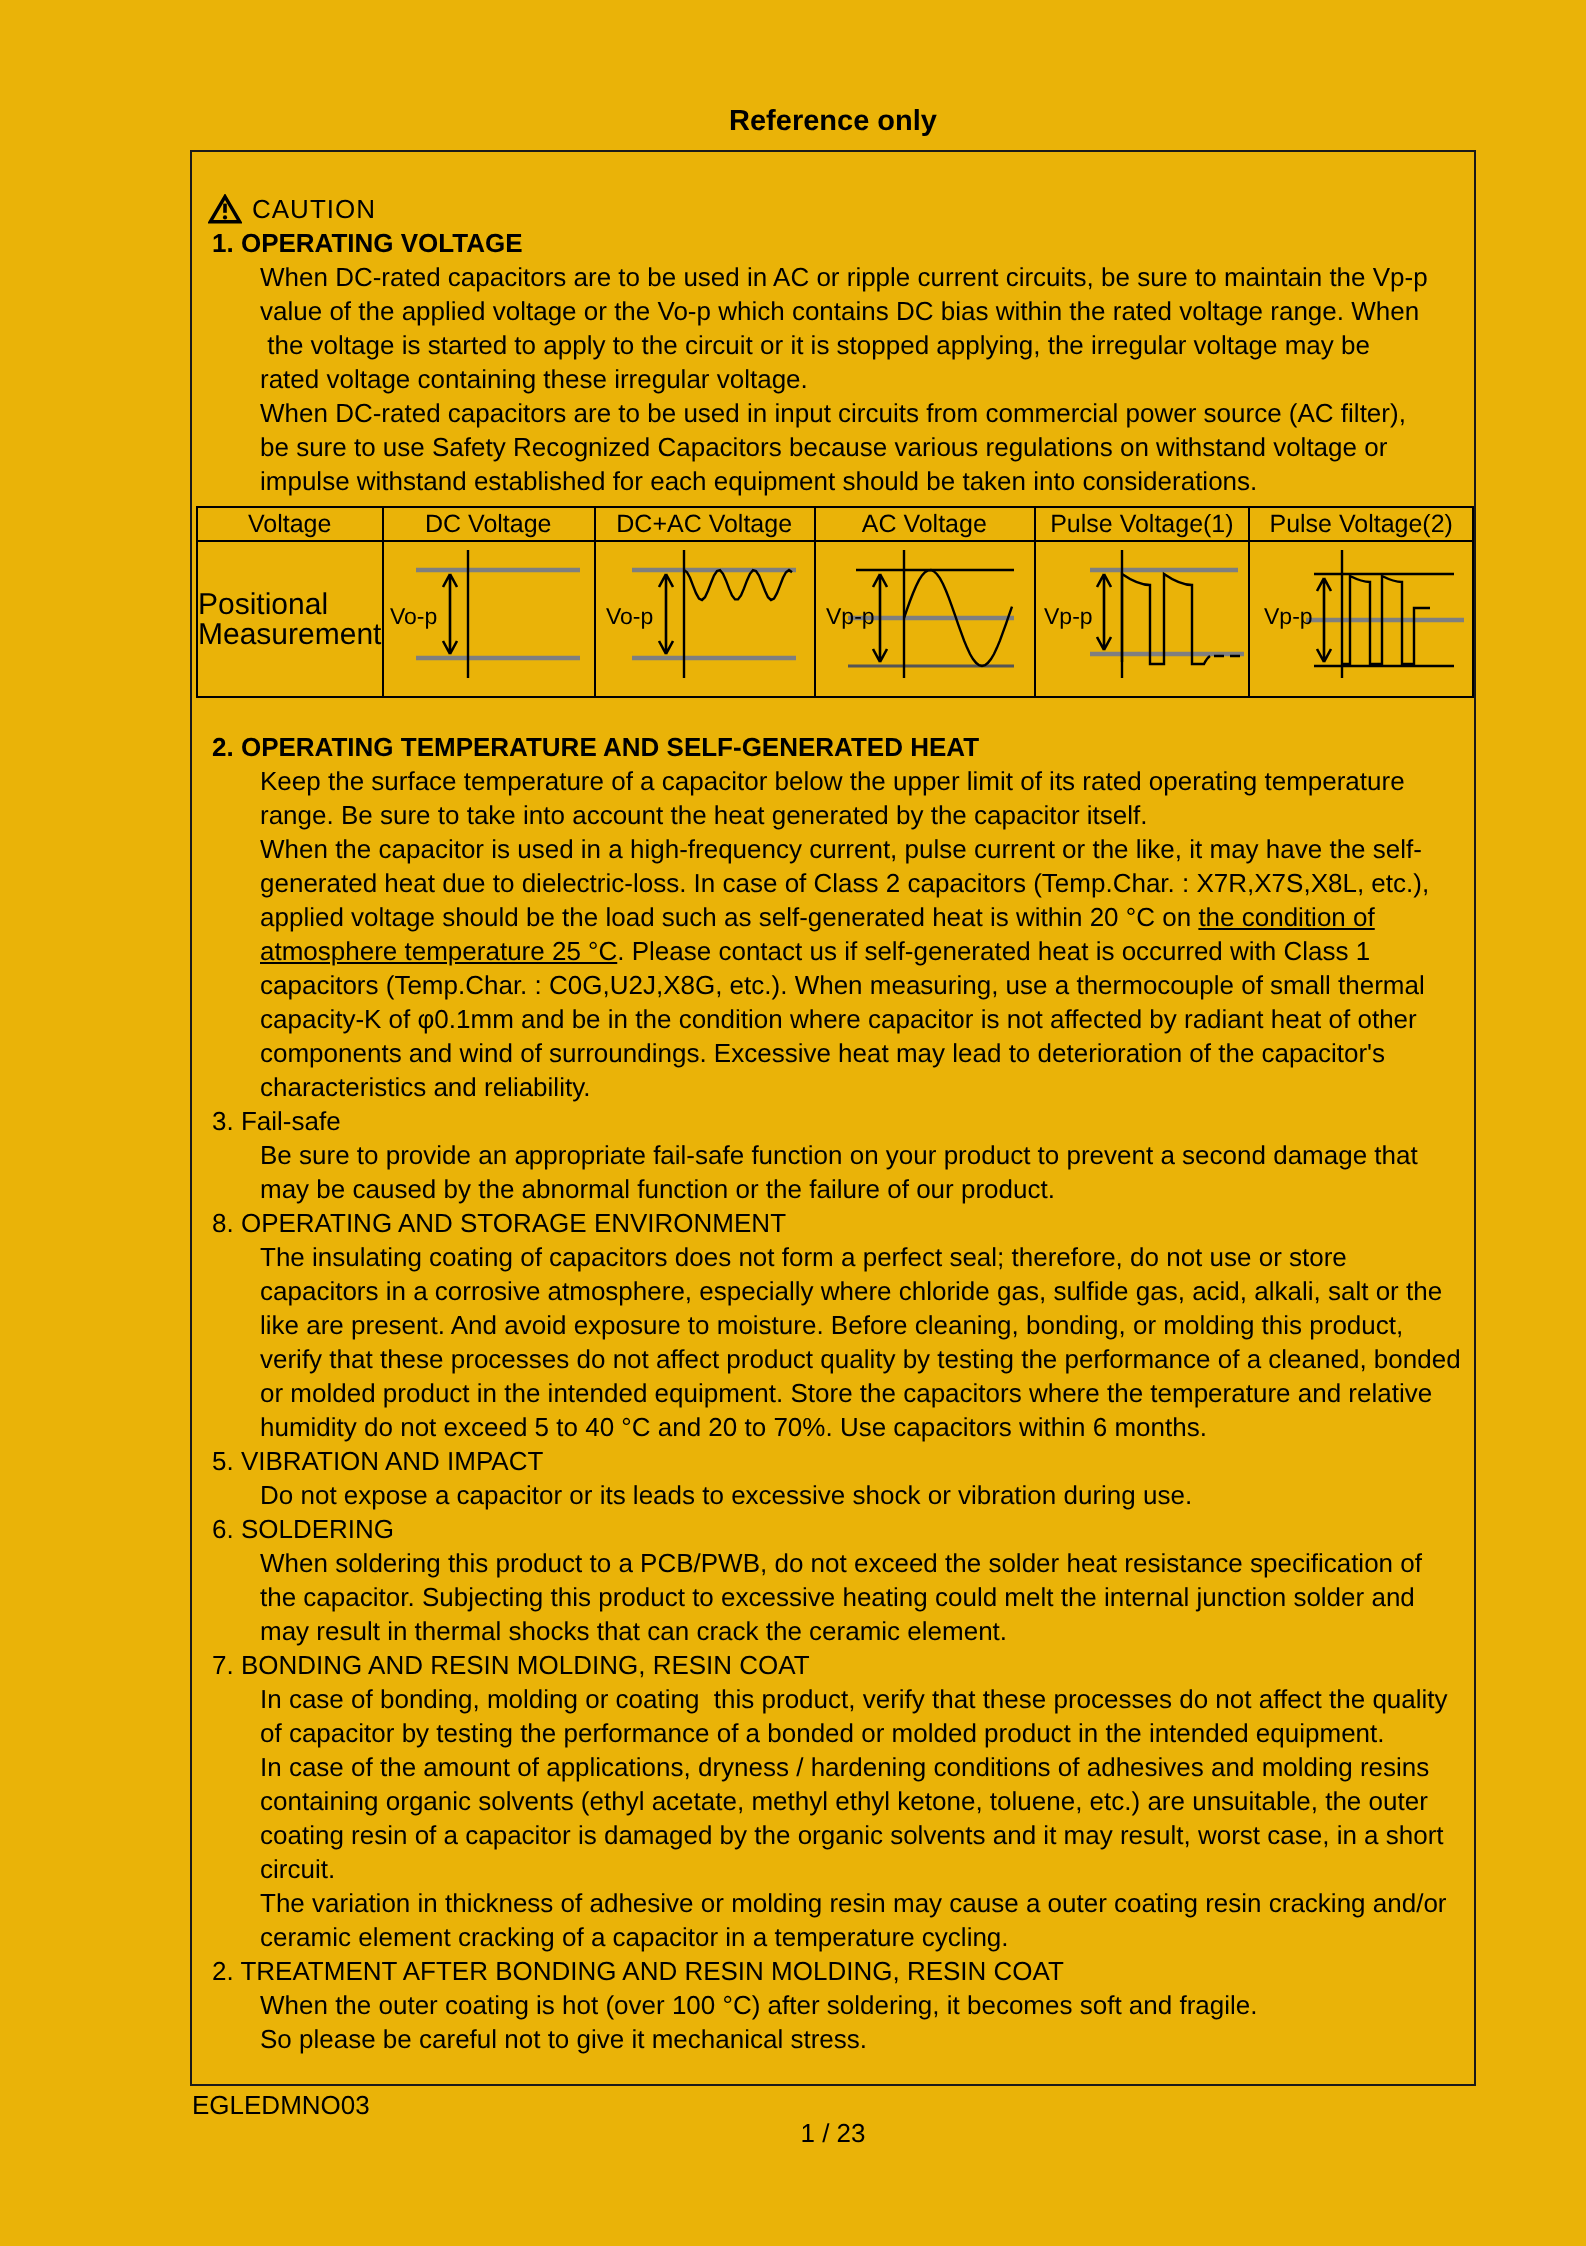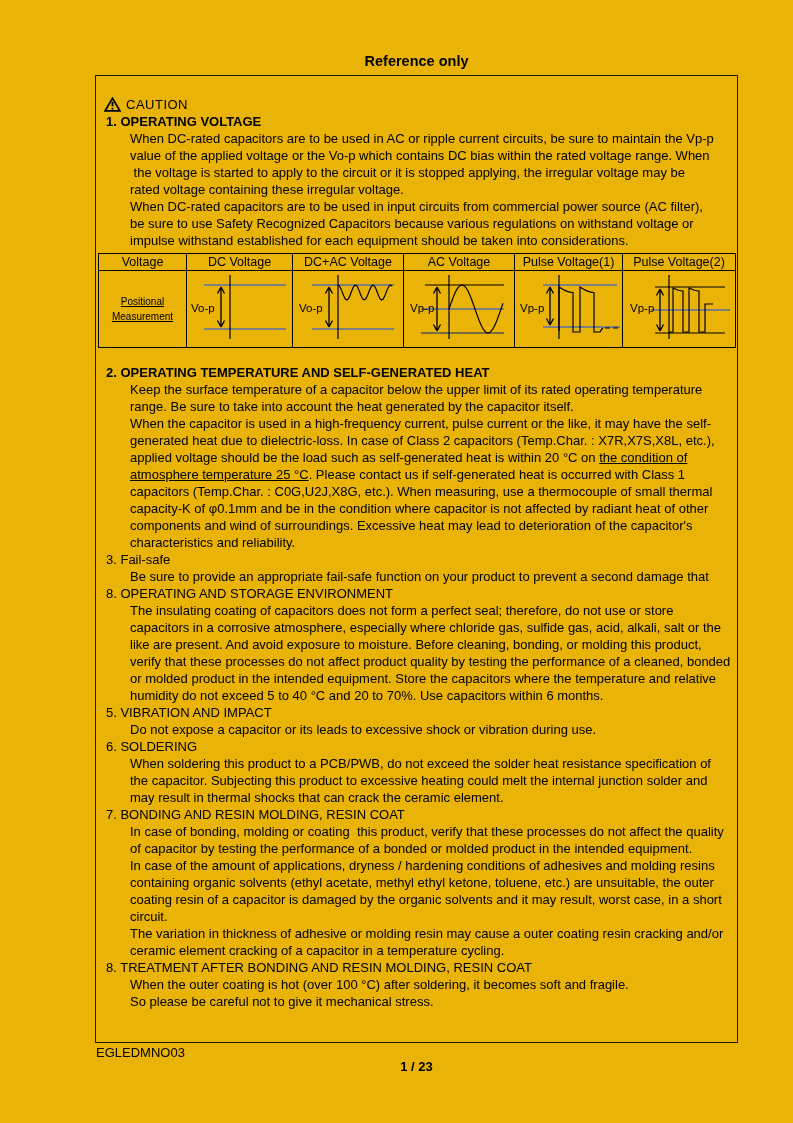--- a/index.html
+++ b/index.html
@@ -11,25 +11,25 @@
        border:1.5px solid #1a1a1a;box-sizing:border-box;}
   .caution-row{display:flex;align-items:center;gap:5px;margin:20px 0 0 8px;
                font-size:13px;letter-spacing:.5px;height:17px;}
   .sec-heading{padding-left:10px;line-height:17px;font-size:13px;white-space:pre;}
   .sec-heading.bold{font-weight:bold;}
   .body-line{padding-left:34px;line-height:17px;font-size:13px;white-space:pre;}
   .ul{text-decoration:underline;}
   table.volt{border-collapse:collapse;margin:4px 0 16px 2px;table-layout:fixed;}
   table.volt th, table.volt td{border:1px solid #000;padding:0;}
   table.volt th{height:16px;font-weight:normal;font-size:12.5px;text-align:center;}
-  td.rowlabel{font-size:10px;text-align:center;line-height:15px;text-decoration:underline;}
+  td.rowlabel{font-size:15px;line-height:15px;}
   td.wave{height:72px;text-align:center;vertical-align:middle;}
   .sections-bottom{margin-top:8px;}
   .footer-code{position:absolute;left:96px;top:1045px;font-size:13px;}
-  .page-num{position:absolute;left:95px;top:1059px;width:643px;text-align:center;font-size:13px;font-weight:bold;}
+  .page-num{position:absolute;left:95px;top:1059px;width:643px;text-align:center;font-size:13px;}
   svg text{font-family:"Liberation Sans",sans-serif;}
 </style>
 </head>
 <body>
 
 <div class="page">
   <div class="title">Reference only</div>
 
   <div class="box">
     <div class="caution-row">
@@ -126,20 +126,21 @@
           <div class="body-line"><span>applied voltage should be the load such as self-generated heat is within 20 °C on </span><span class="ul">the condition of</span></div>
           <div class="body-line"><span class="ul">atmosphere temperature 25 °C</span><span>. Please contact us if self-generated heat is occurred with Class 1</span></div>
           <div class="body-line">capacitors (Temp.Char. : C0G,U2J,X8G, etc.). When measuring, use a thermocouple of small thermal</div>
           <div class="body-line">capacity-K of φ0.1mm and be in the condition where capacitor is not affected by radiant heat of other</div>
           <div class="body-line">components and wind of surroundings. Excessive heat may lead to deterioration of the capacitor's</div>
           <div class="body-line">characteristics and reliability.</div>
         </div>
         <div>
           <div class="sec-heading">3. Fail-safe</div>
           <div class="body-line">Be sure to provide an appropriate fail-safe function on your product to prevent a second damage that</div>
+          <div class="body-line">may be caused by the abnormal function or the failure of our product.</div>
         </div>
         <div>
           <div class="sec-heading">8. OPERATING AND STORAGE ENVIRONMENT</div>
           <div class="body-line">The insulating coating of capacitors does not form a perfect seal; therefore, do not use or store</div>
           <div class="body-line">capacitors in a corrosive atmosphere, especially where chloride gas, sulfide gas, acid, alkali, salt or the</div>
           <div class="body-line">like are present. And avoid exposure to moisture. Before cleaning, bonding, or molding this product,</div>
           <div class="body-line">verify that these processes do not affect product quality by testing the performance of a cleaned, bonded</div>
           <div class="body-line">or molded product in the intended equipment. Store the capacitors where the temperature and relative</div>
           <div class="body-line">humidity do not exceed 5 to 40 °C and 20 to 70%. Use capacitors within 6 months.</div>
         </div>
@@ -158,21 +159,21 @@
           <div class="body-line">In case of bonding, molding or coating  this product, verify that these processes do not affect the quality</div>
           <div class="body-line">of capacitor by testing the performance of a bonded or molded product in the intended equipment.</div>
           <div class="body-line">In case of the amount of applications, dryness / hardening conditions of adhesives and molding resins</div>
           <div class="body-line">containing organic solvents (ethyl acetate, methyl ethyl ketone, toluene, etc.) are unsuitable, the outer</div>
           <div class="body-line">coating resin of a capacitor is damaged by the organic solvents and it may result, worst case, in a short</div>
           <div class="body-line">circuit.</div>
           <div class="body-line">The variation in thickness of adhesive or molding resin may cause a outer coating resin cracking and/or</div>
           <div class="body-line">ceramic element cracking of a capacitor in a temperature cycling.</div>
         </div>
         <div>
-          <div class="sec-heading">8. TREATMENT AFTER BONDING AND RESIN MOLDING, RESIN COAT</div>
+          <div class="sec-heading">2. TREATMENT AFTER BONDING AND RESIN MOLDING, RESIN COAT</div>
           <div class="body-line">When the outer coating is hot (over 100 °C) after soldering, it becomes soft and fragile.</div>
           <div class="body-line">So please be careful not to give it mechanical stress.</div>
         </div>
       </div>
   </div>
 
   <div class="footer-code">EGLEDMNO03</div>
   <div class="page-num">1 / 23</div>
 </div>
 

